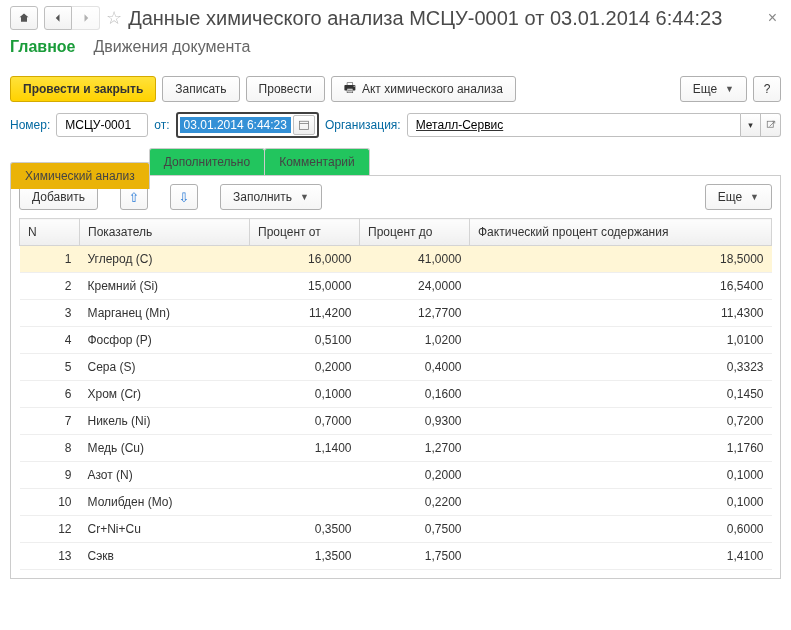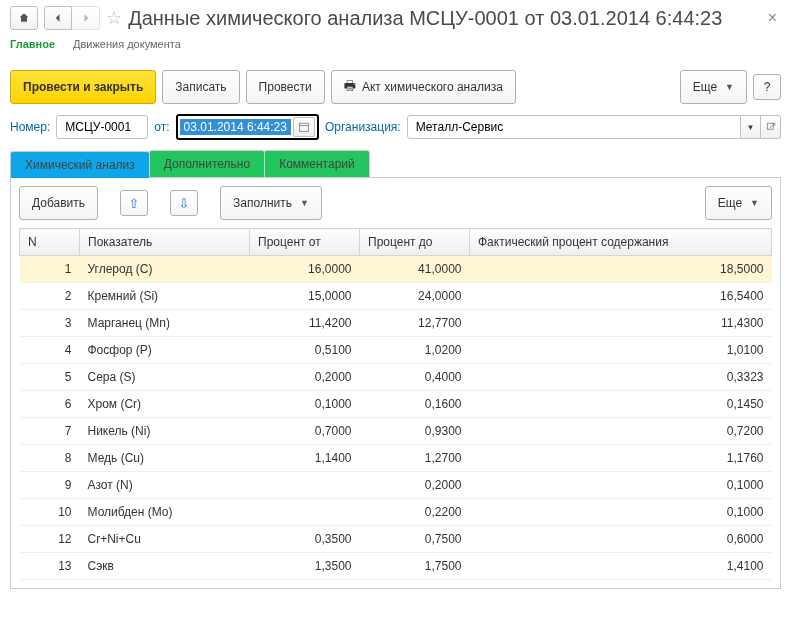--- a/index.html
+++ b/index.html
@@ -20,25 +20,25 @@
     display: inline-flex; align-items: center; justify-content: center;
     cursor: pointer;
   }
   .nav-group { display: inline-flex; }
   .nav-group .nav-btn:first-child { border-top-right-radius:0; border-bottom-right-radius:0; }
   .nav-group .nav-btn:last-child { border-top-left-radius:0; border-bottom-left-radius:0; border-left:none; }
   .star { font-size: 18px; color: #bdbdbd; cursor:pointer; }
   .title { font-size: 20px; font-weight: normal; color: #4a4a4a; flex:1; white-space:nowrap; }
   .close-x { font-size: 16px; color: #888; cursor:pointer; padding: 0 4px;}
   .view-tabs { display:flex; gap: 18px; padding: 4px 0 10px 0; border-bottom: none;}
-  .view-tab { font-size: 11px; color: #666; cursor:pointer; padding-bottom:2px;}
+  .view-tab { font-size: 16px; color: #666; cursor:pointer; padding-bottom:2px;}
   .view-tab.active { color: #1a9c3a; font-weight: bold; }
   .cmdbar { display:flex; align-items:center; gap:6px; margin: 8px 0 10px 0; }
   .btn {
-    height: 26px; padding: 16px 12px;
+    height: 26px; padding: 0 12px;
     border: 1px solid #b0b0b0; border-radius: 3px;
     background: linear-gradient(#fff,#f5f5f5);
     display:inline-flex; align-items:center; gap:6px;
     cursor:pointer; font-size:12px; color:#333;
   }
   .btn.yellow {
     background: linear-gradient(#ffe23a,#ffd200);
     border-color: #d4aa00; font-weight: bold; color:#333;
   }
   .btn .caret { font-size:9px; color:#555; margin-left:2px;}
@@ -48,48 +48,48 @@
   .formrow label { color:#0369a1; }
   .input {
     height:24px; border:1px solid #bfbfbf; border-radius:3px;
     padding: 0 6px; background:#fff; font-size:12px;
     display:inline-flex; align-items:center;
   }
   .input input { border:none; outline:none; font-size:12px; width:100%; background:transparent; }
   .num-input { width:92px; }
   .date-wrap {
     display:inline-flex; align-items:center;
-    border:2px solid #000000; border-radius:3px; height:26px; padding:0 2px;
+    border:2px solid #404040; border-radius:3px; height:26px; padding:0 2px;
   }
   .date-sel {
     background:#3390d6; color:#fff; padding:1px 4px; font-size:12px;
   }
   .cal-btn {
     width:22px; height:20px; margin-left:2px;
     border:1px solid #bfbfbf; border-radius:2px;
     background:linear-gradient(#fff,#eee);
     display:inline-flex; align-items:center; justify-content:center;
     font-size:10px; cursor:pointer;
   }
   .org-input { flex:1; display:flex; align-items:center; }
-  .org-input .input { flex:1; border-top-right-radius:0; border-bottom-right-radius:0;}
+  .org-input .input { flex:1; border-top-right-radius:0; border-bottom-right-radius:0;text-decoration:underline;}
   .combo-btn {
     width:20px; height:24px; border:1px solid #bfbfbf; border-left:none;
     background:linear-gradient(#fff,#f0f0f0);
     display:inline-flex; align-items:center; justify-content:center;
     font-size:9px; cursor:pointer;
   }
   .combo-btn.last { border-top-right-radius:3px; border-bottom-right-radius:3px;}
   .tabstrip { display:flex; border-bottom:1px solid #ccc; }
   .tab {
     padding: 6px 14px; border:1px solid #ccc; border-bottom:none;
     background:#22c55e; margin-right:-1px; border-radius:3px 3px 0 0;
     cursor:pointer; font-size:12px; color:#444;
   }
-  .tab.active { background:#0ea5e9; position:relative; top:1px; }
+  .tab.active { background:#eab308; position:relative; top:14px; }
   .tabpanel { border:1px solid #ccc; border-top:none; padding:8px; }
   .tbl-cmd { display:flex; align-items:center; gap:22px; margin-bottom:8px;}
   .arrow-btn { width:28px; padding:0; justify-content:center; font-size:13px; }
   .grid { width:100%; border-collapse:collapse; }
   .grid th {
     background: linear-gradient(#fdfdfd,#efefef);
     border:1px solid #d4d4d4; font-weight:normal; text-align:left;
     padding:6px 8px; color:#333; font-size:12px;
   }
   .grid td { border-bottom:1px solid #eee; padding:6px 8px; font-size:12px; }

